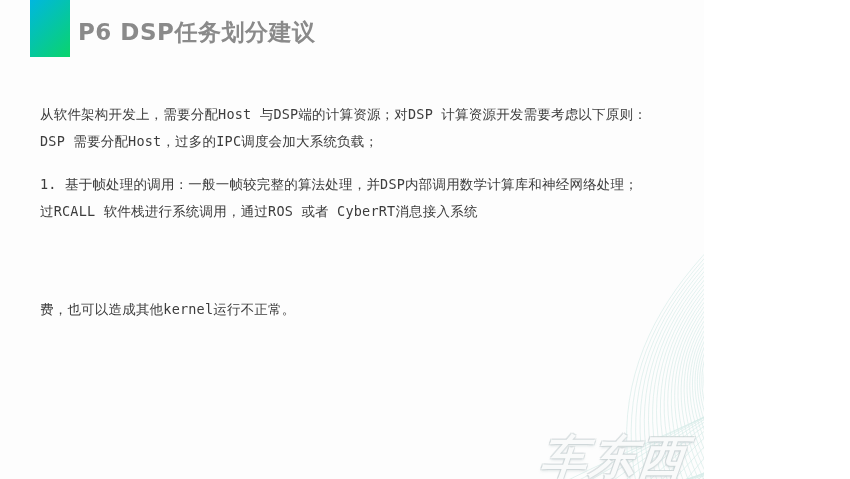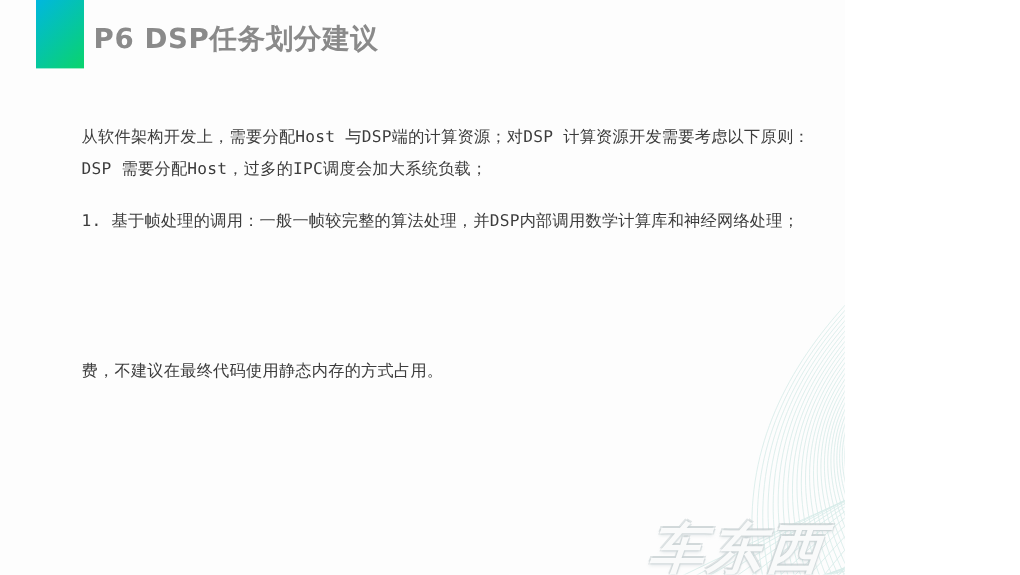--- a/index.html
+++ b/index.html
@@ -54,21 +54,21 @@
   .logo-sub  { font-size: 5px;  color: #9a9a9a; letter-spacing: 1.2px; white-space: nowrap; margin-top: 1px; }
 
   
   .body-text {
     position: absolute;
     left: 40px;
     color: var(--body-text, #3c3c3c);
     font-family: "DejaVu Sans Mono", "DejaVu Sans", "Liberation Sans", sans-serif;
     font-size: 13.5px;
   }
-  .para { position: absolute; left: 0; margin-left: 28px; }
+  .para { position: absolute; left: 0; }
   .para .line {
     height: 27px;
     line-height: 27px;
     white-space: nowrap;
     letter-spacing: 0.2px;
   }
   .p1 { top: 101px; }
   .p2 { top: 171px; }
   .p3 { top: 296px; }
 
@@ -181,23 +181,24 @@
 
   <div class="body-text">
 
     <div class="para p1">
       <div class="line">从软件架构开发上，需要分配Host 与DSP端的计算资源；对DSP 计算资源开发需要考虑以下原则：</div>
       <div class="line">DSP 需要分配Host，过多的IPC调度会加大系统负载；</div>
     </div>
 
     <div class="para p2">
       <div class="line">1. 基于帧处理的调用：一般一帧较完整的算法处理，并DSP内部调用数学计算库和神经网络处理；</div>
+      <div class="line">过RCALL 软件栈进行系统调用，通过ROS 或者 CyberRT消息接入系统</div>
     </div>
 
     <div class="para p3">
-      <div class="line">费，不建议在最终代码使用静态内存的方式占用。</div>
+      <div class="line">费，也可以造成其他kernel运行不正常。</div>
     </div>
 
   </div>
 
   <div class="watermark">车东西</div>
 
 </div>
 
 </body></html>

